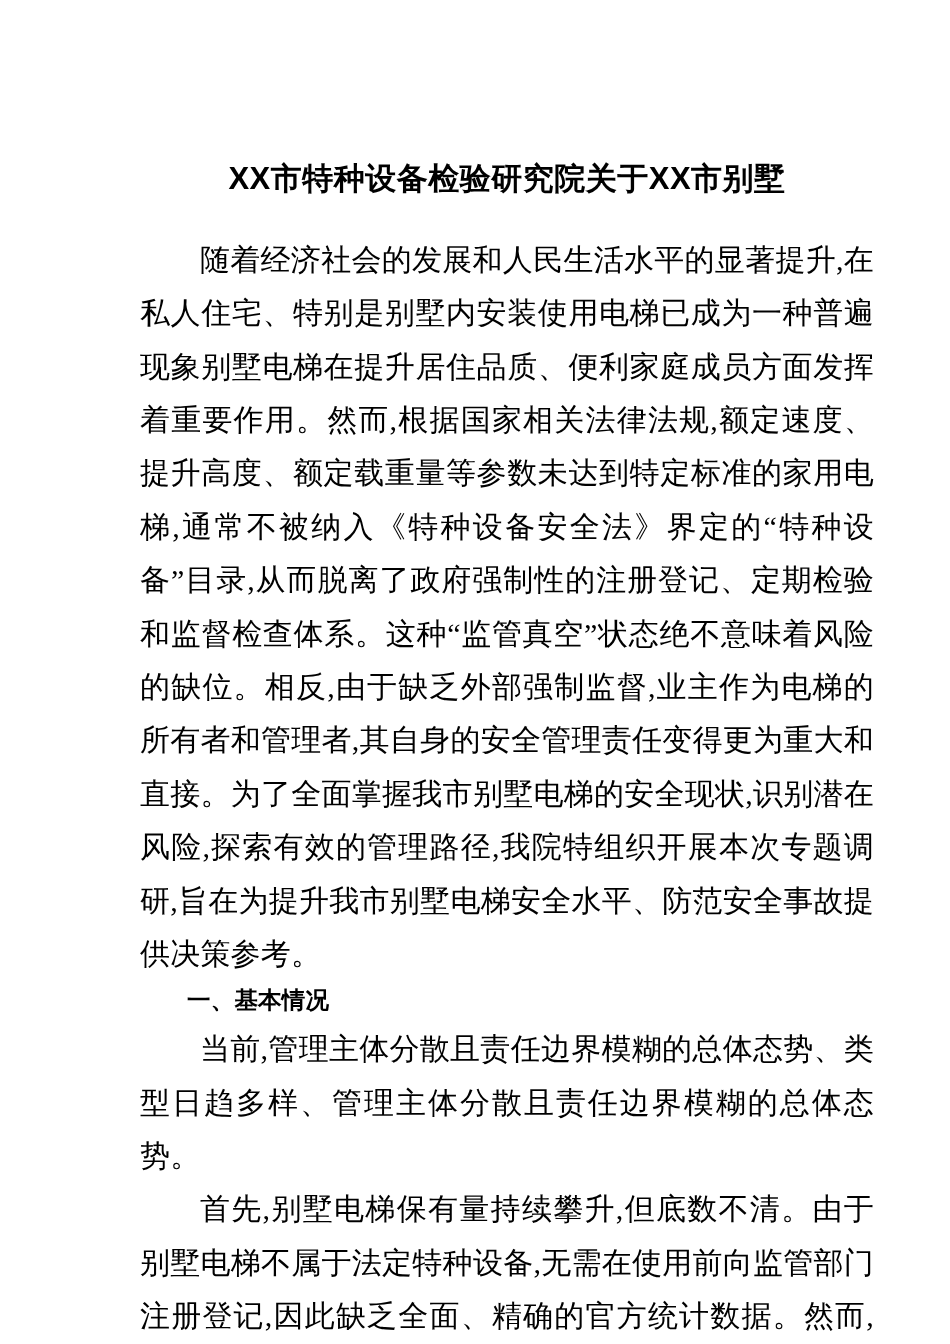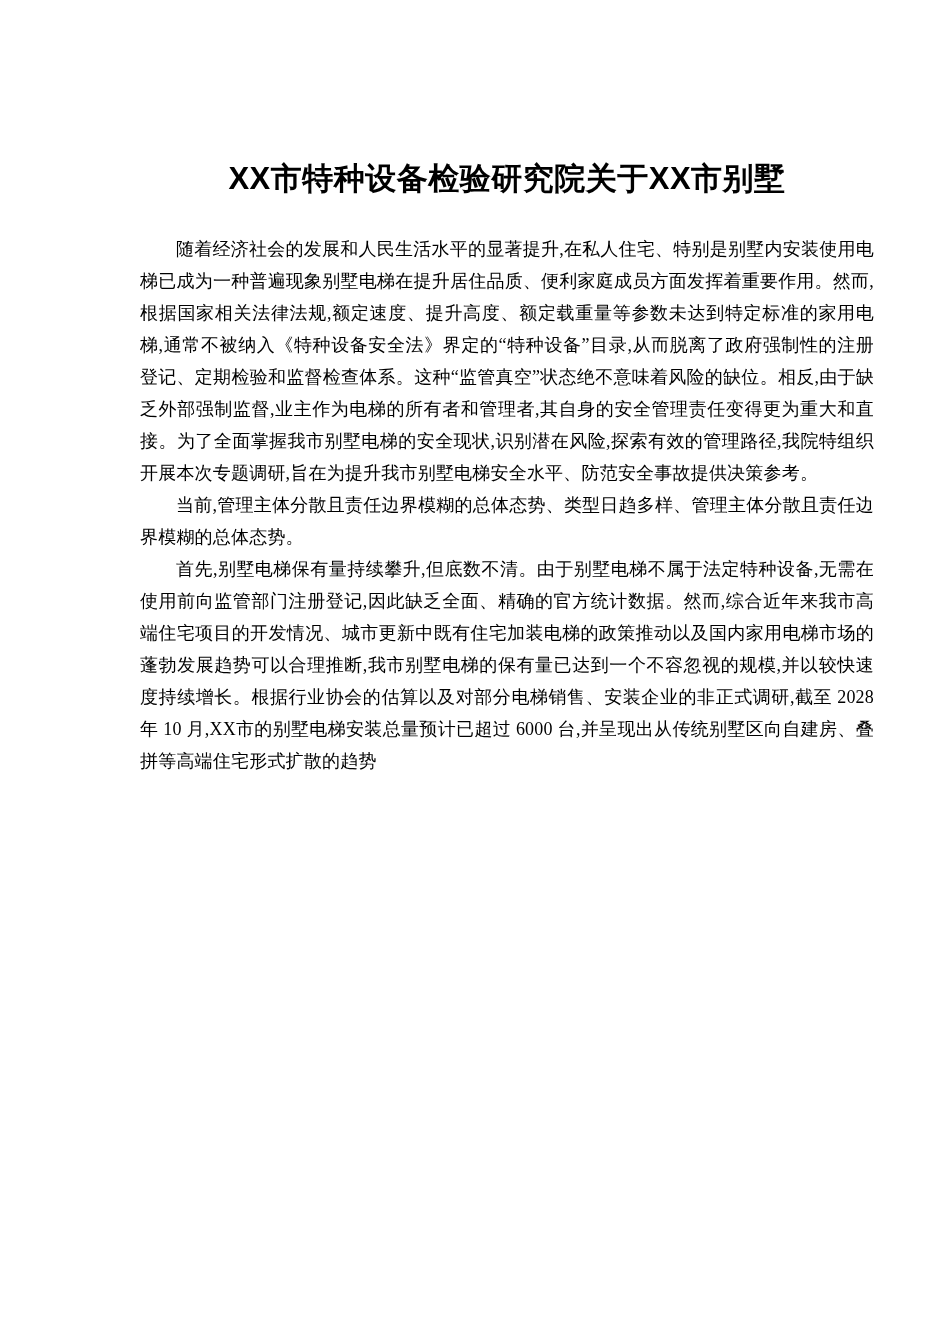--- a/index.html
+++ b/index.html
@@ -29,21 +29,21 @@
     line-height: 1.9;
     text-align: center;
     letter-spacing: 0.5px;
     margin: 0 0 24px 0;
   }
   .doc-title .line {
     display: block;
     white-space: nowrap;
   }
   .body-text {
-    font-size: 18px;
+    font-size: 30px;
     line-height: 1.78;
     text-align: justify;
     text-justify: inter-ideograph;
     margin: 0;
     letter-spacing: 0.2px;
   }
   .body-text.indent {
     text-indent: 2em;
   }
   .section-heading {
@@ -60,18 +60,19 @@
 <body>
 
 <div class="page">
 
   <h1 class="doc-title">
     <span class="line">XX市特种设备检验研究院关于XX市别墅</span>
   </h1>
 
   <p class="body-text indent">随着经济社会的发展和人民生活水平的显著提升,在私人住宅、特别是别墅内安装使用电梯已成为一种普遍现象别墅电梯在提升居住品质、便利家庭成员方面发挥着重要作用。然而,根据国家相关法律法规,额定速度、提升高度、额定载重量等参数未达到特定标准的家用电梯,通常不被纳入《特种设备安全法》界定的“特种设备”目录,从而脱离了政府强制性的注册登记、定期检验和监督检查体系。这种“监管真空”状态绝不意味着风险的缺位。相反,由于缺乏外部强制监督,业主作为电梯的所有者和管理者,其自身的安全管理责任变得更为重大和直接。为了全面掌握我市别墅电梯的安全现状,识别潜在风险,探索有效的管理路径,我院特组织开展本次专题调研,旨在为提升我市别墅电梯安全水平、防范安全事故提供决策参考。</p>
 
+  <p class="section-heading">一、基本情况</p>
 
   <p class="body-text indent">当前,管理主体分散且责任边界模糊的总体态势、类型日趋多样、管理主体分散且责任边界模糊的总体态势。</p>
 
   <p class="body-text indent">首先,别墅电梯保有量持续攀升,但底数不清。由于别墅电梯不属于法定特种设备,无需在使用前向监管部门注册登记,因此缺乏全面、精确的官方统计数据。然而,综合近年来我市高端住宅项目的开发情况、城市更新中既有住宅加装电梯的政策推动以及国内家用电梯市场的蓬勃发展趋势可以合理推断,我市别墅电梯的保有量已达到一个不容忽视的规模,并以较快速度持续增长。根据行业协会的估算以及对部分电梯销售、安装企业的非正式调研,截至 2028 年 10 月,XX市的别墅电梯安装总量预计已超过 6000 台,并呈现出从传统别墅区向自建房、叠拼等高端住宅形式扩散的趋势</p>
 
 </div>
 
 </body></html>

